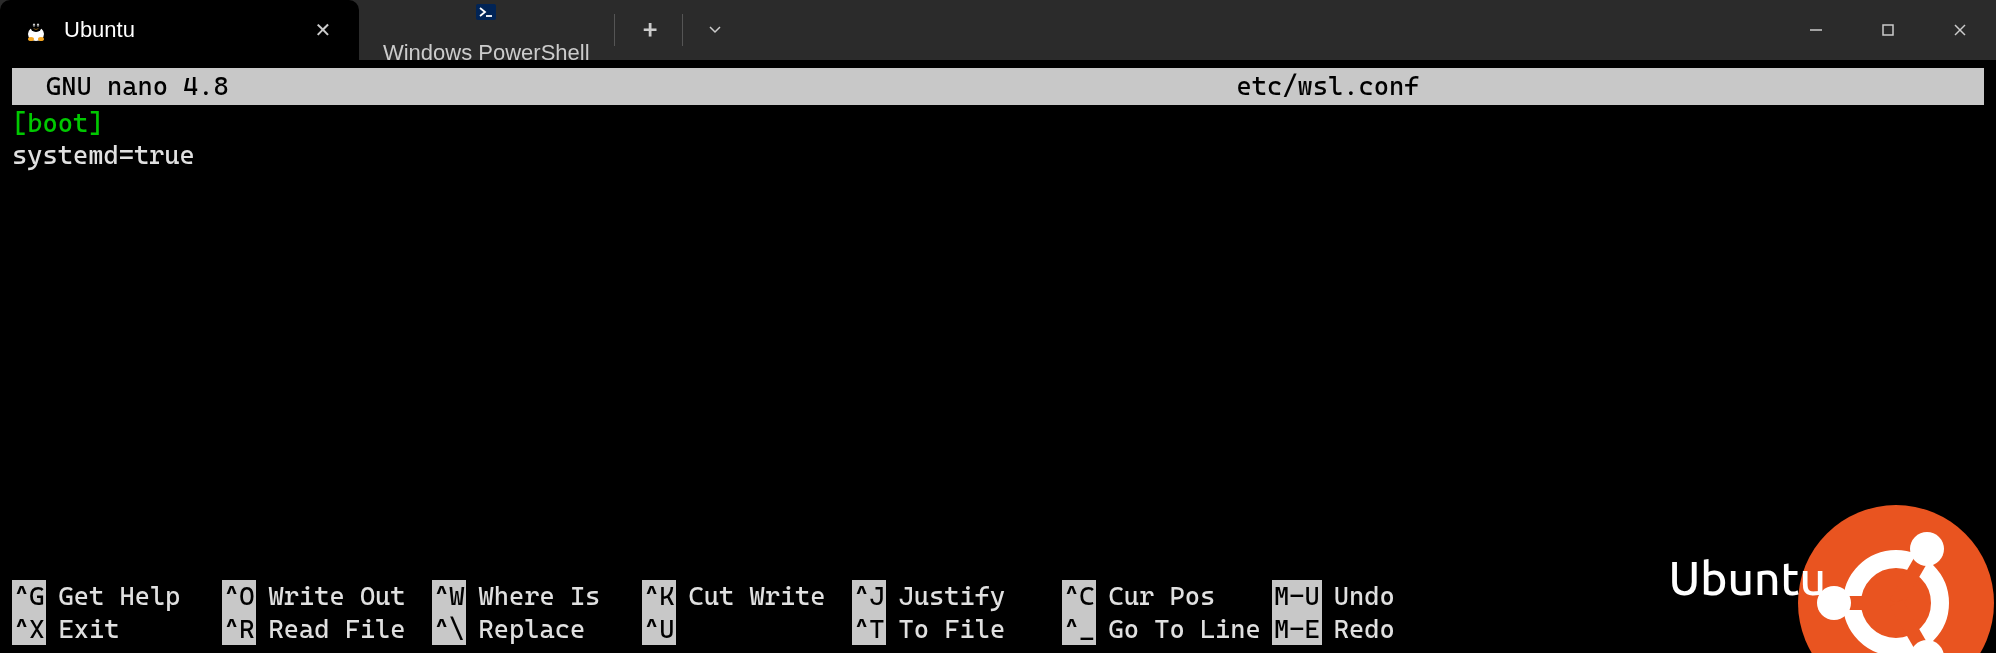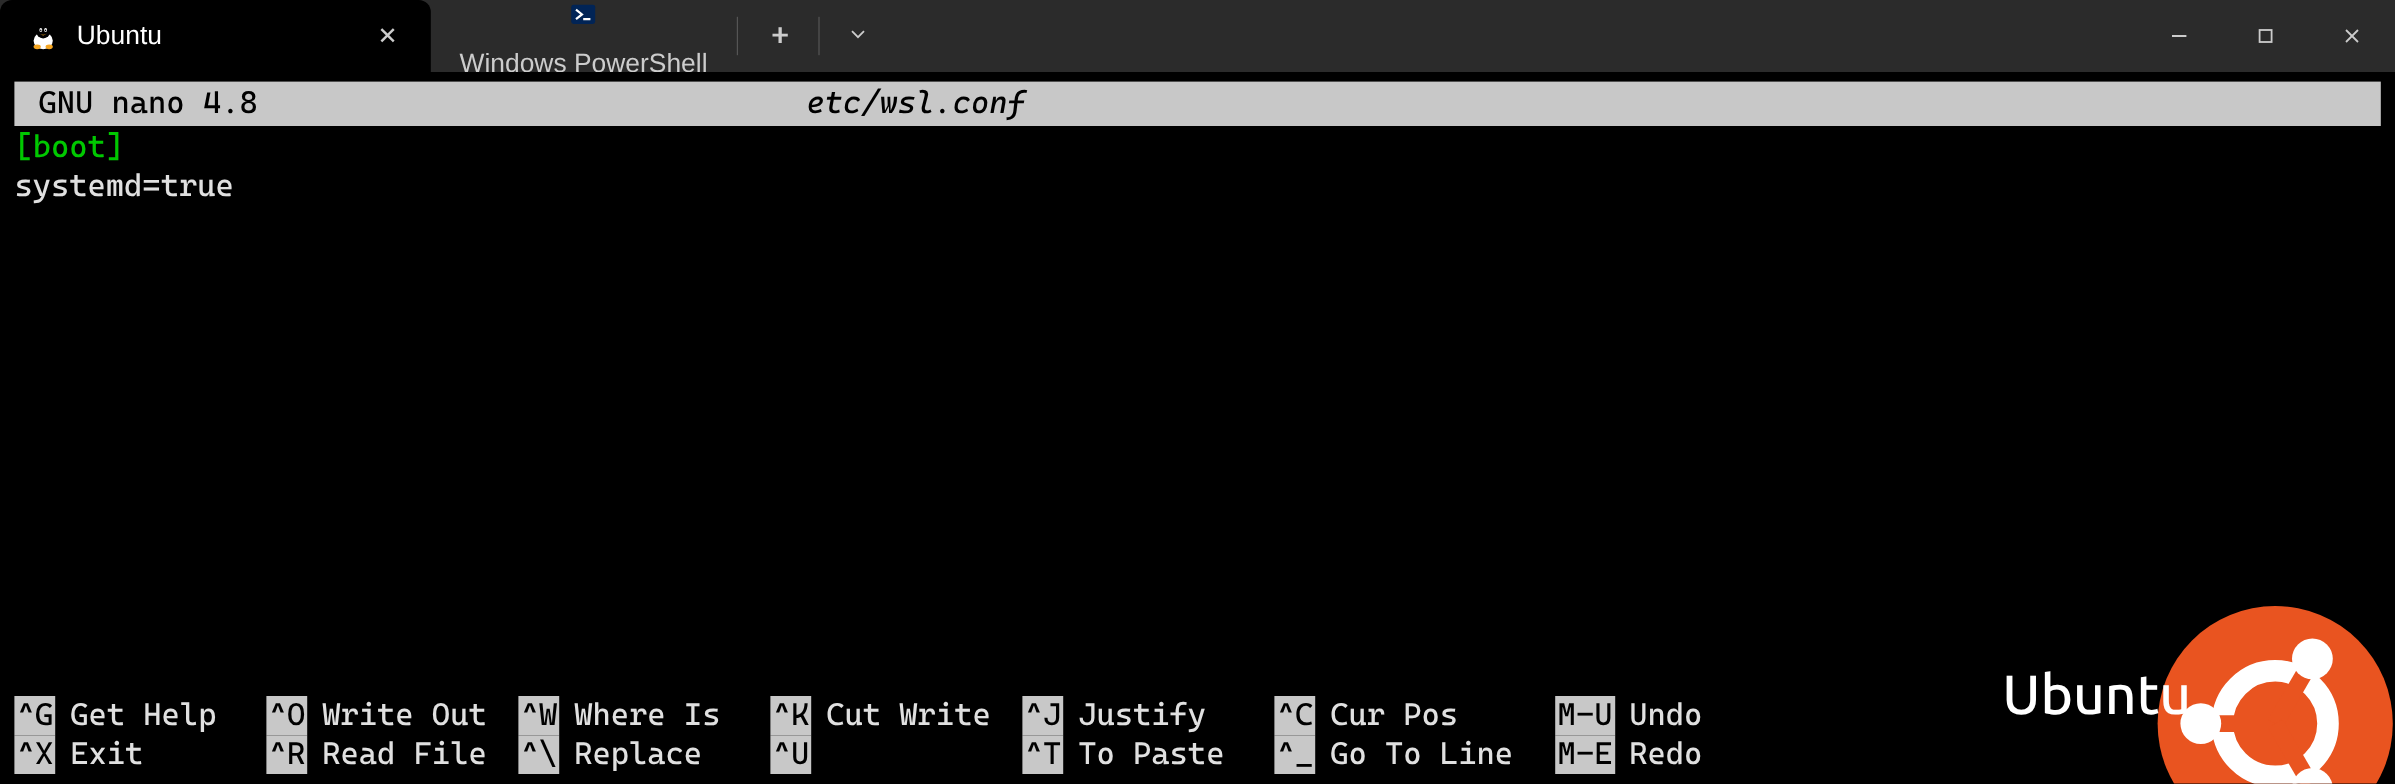--- a/index.html
+++ b/index.html
@@ -108,28 +108,27 @@
       line-height: 1.25;
     }
     .nano-header {
       background: #c8c8c8;
       color: #000;
       display: flex;
       padding: 2px 0;
       margin: 8px 12px 0 12px;
     }
     .nano-app {
-      padding-left: 20px;
+      padding-left: 34px;
       width: 640px;
     }
     .nano-file {
       flex: 1;
-      text-align: left;
+      text-align: center;
       padding-left: 20px;
-      font-style: italic;
     }
     .editor {
       padding: 2px 12px;
       white-space: pre;
     }
     .green { color: #00c800; font-weight: normal; }
     .white { color: #e0e0e0; }
     .nano-footer {
       position: absolute;
       bottom: 0;
@@ -155,21 +154,21 @@
       color: #e0e0e0;
       white-space: pre;
       padding-left: 12px;
     }
     .col1 { width: 210px; }
     .col2 { width: 210px; }
     .col3 { width: 210px; }
     .col4 { width: 210px; }
     .col5 { width: 210px; }
     .col6 { width: 210px; }
-    .col7 { width: 170px; margin-left: 24px; }
+    .col7 { width: 170px; }
     .watermark {
       position: absolute;
       right: 20px;
       bottom: 0;
       display: flex;
       align-items: center;
       gap: 0;
       pointer-events: none;
     }
     .watermark-text {
@@ -302,21 +301,21 @@
         </div>
       <div class="nano-cmd col3">
           <span class="nano-key">^\</span>
           <span class="nano-label">Replace</span>
         </div>
       <div class="nano-cmd col4">
           <span class="nano-key">^U</span>
         </div>
       <div class="nano-cmd col5">
           <span class="nano-key">^T</span>
-          <span class="nano-label">To Paste</span>
+          <span class="nano-label">To File</span>
         </div>
       <div class="nano-cmd col6">
           <span class="nano-key">^_</span>
           <span class="nano-label">Go To Line</span>
         </div>
       <div class="nano-cmd col7">
           <span class="nano-key">M-E</span>
           <span class="nano-label">Redo</span>
         </div>
     </div>

